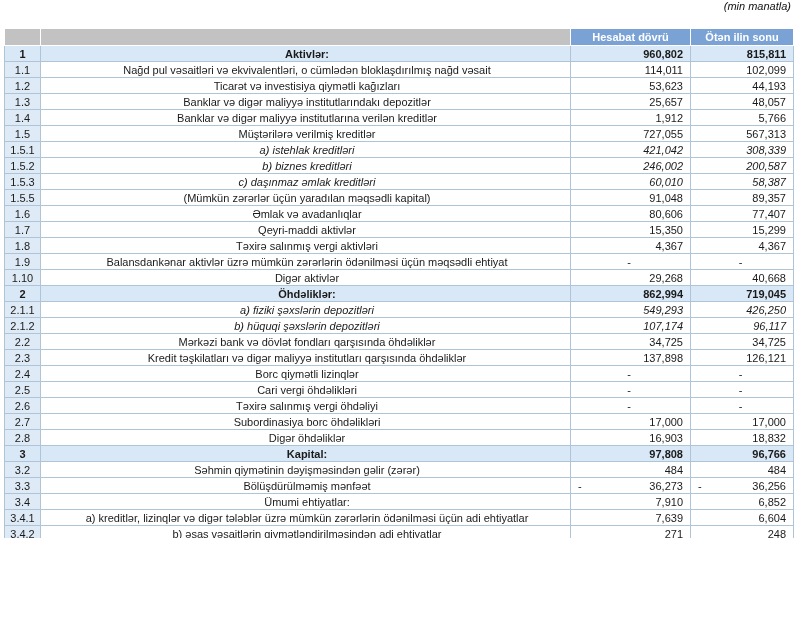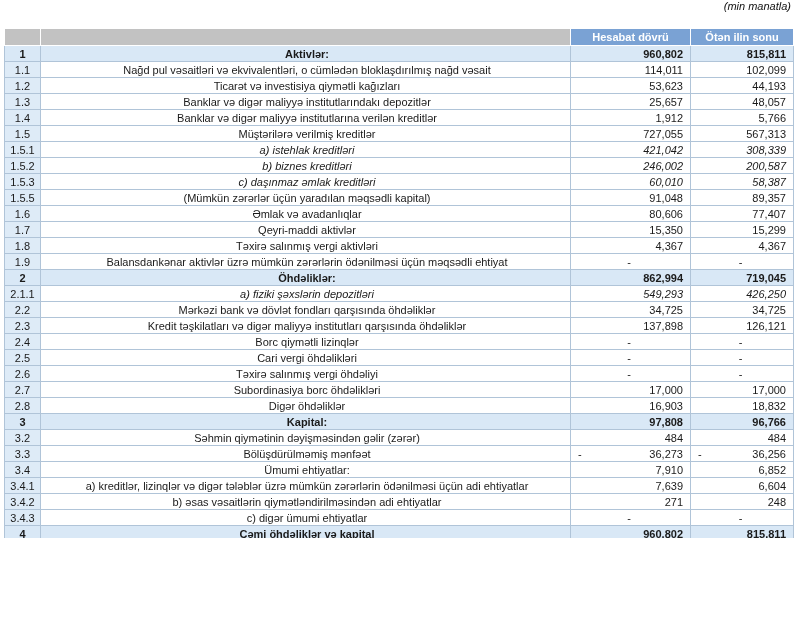--- a/index.html
+++ b/index.html
@@ -138,31 +138,43 @@
           <td class="label">Təxirə salınmış vergi aktivləri</td>
           <td class="val">4,367</td>
           <td class="val">4,367</td>
         </tr>
         <tr class="normal">
           <td class="num">1.9</td>
           <td class="label">Balansdankənar aktivlər üzrə mümkün zərərlərin ödənilməsi üçün məqsədli ehtiyat</td>
           <td class="val dash">-</td>
           <td class="val dash">-</td>
         </tr>
+        <tr class="normal">
+          <td class="num">1.10</td>
+          <td class="label">Digər aktivlər</td>
+          <td class="val">29,268</td>
+          <td class="val">40,668</td>
+        </tr>
         <tr class="section">
           <td class="num">2</td>
           <td class="label">Öhdəliklər:</td>
           <td class="val">862,994</td>
           <td class="val">719,045</td>
         </tr>
         <tr class="italic">
           <td class="num">2.1.1</td>
           <td class="label">a) fiziki şəxslərin depozitləri</td>
           <td class="val">549,293</td>
           <td class="val">426,250</td>
+        </tr>
+        <tr class="italic">
+          <td class="num">2.1.2</td>
+          <td class="label">b) hüquqi şəxslərin depozitləri</td>
+          <td class="val">107,174</td>
+          <td class="val">96,117</td>
         </tr>
         <tr class="normal">
           <td class="num">2.2</td>
           <td class="label">Mərkəzi bank və dövlət fondları qarşısında öhdəliklər</td>
           <td class="val">34,725</td>
           <td class="val">34,725</td>
         </tr>
         <tr class="normal">
           <td class="num">2.3</td>
           <td class="label">Kredit təşkilatları və digər maliyyə institutları qarşısında öhdəliklər</td>

